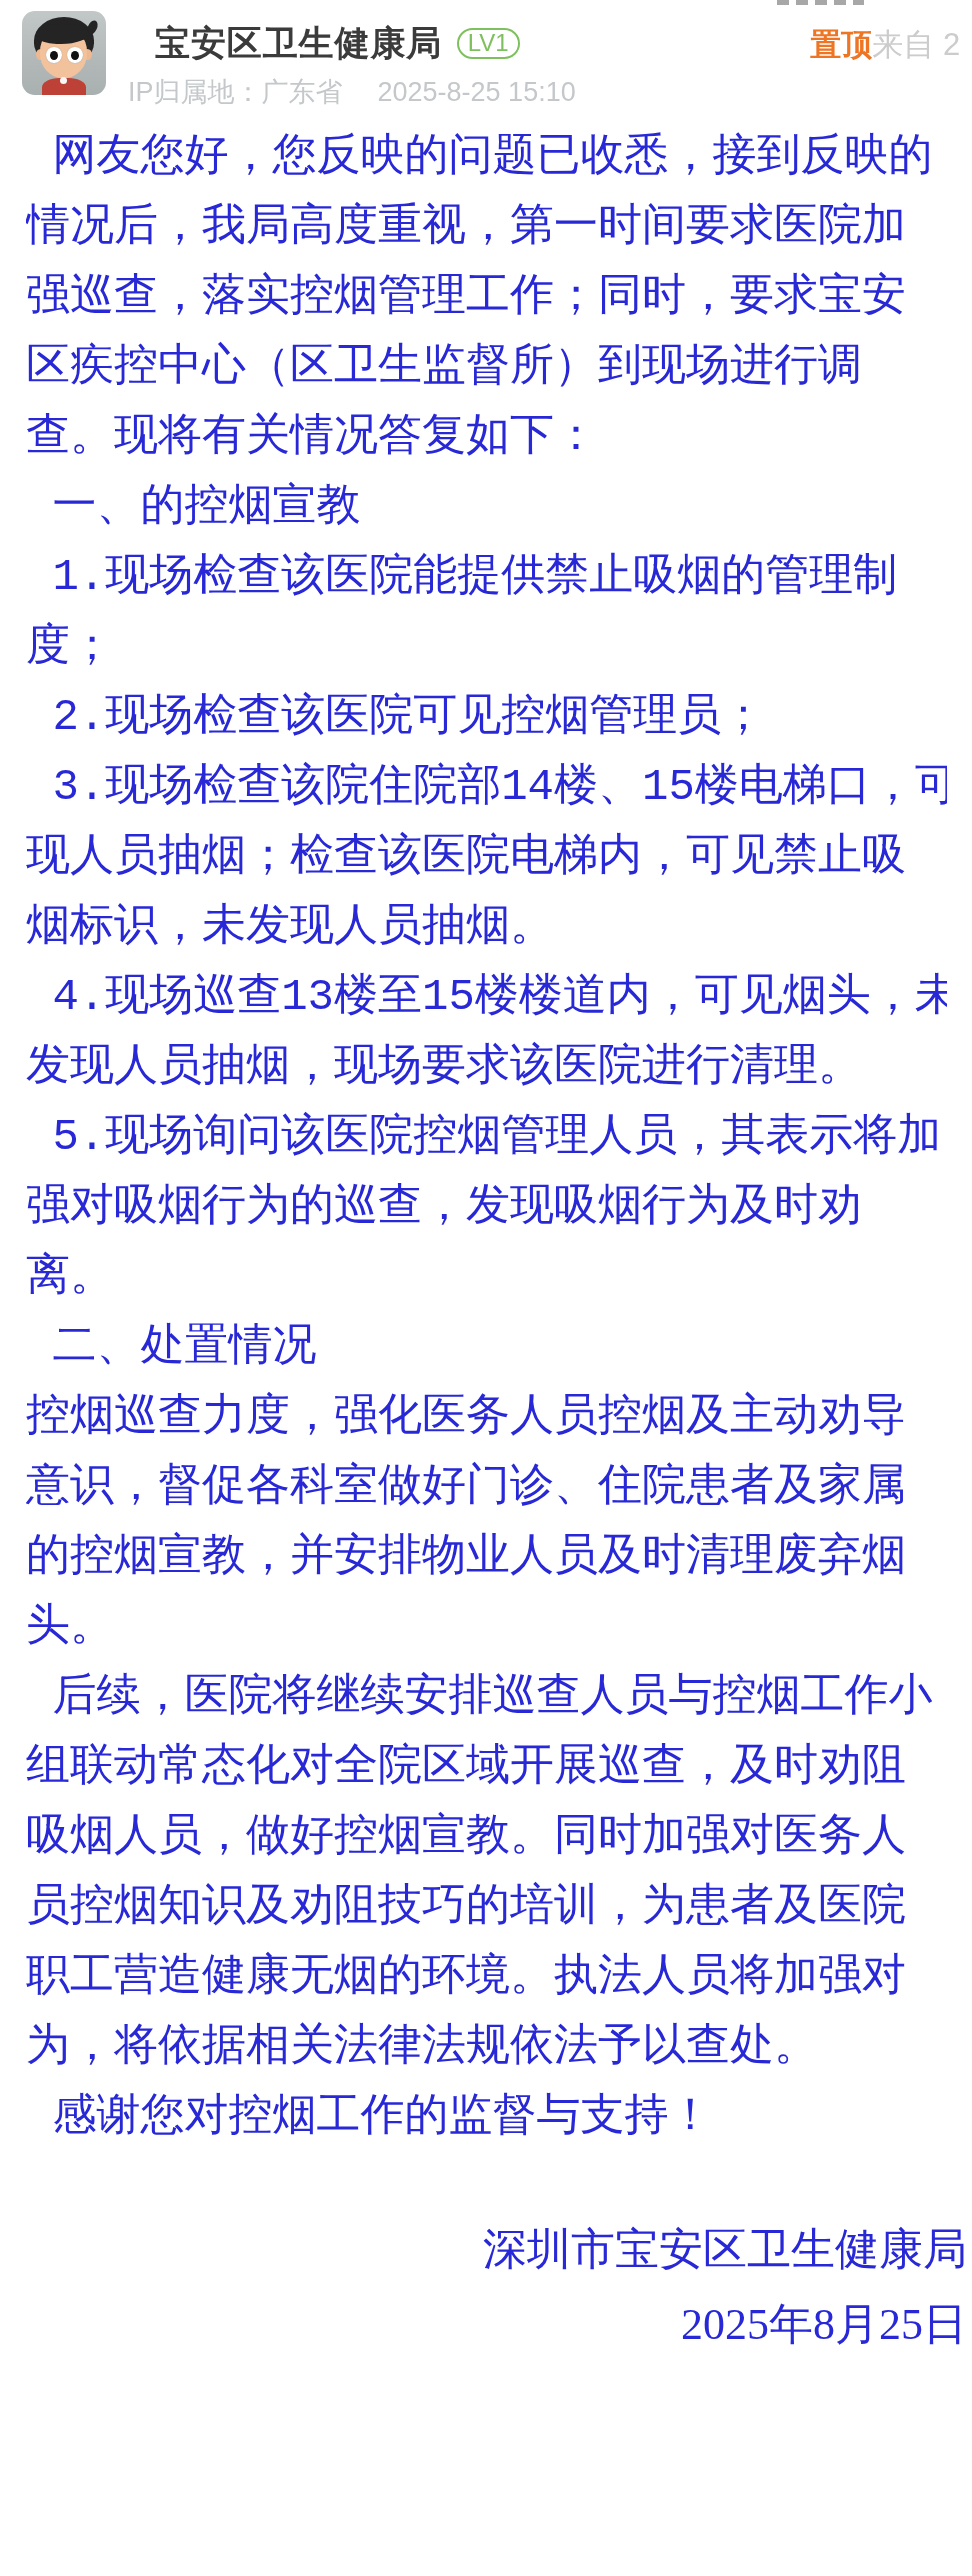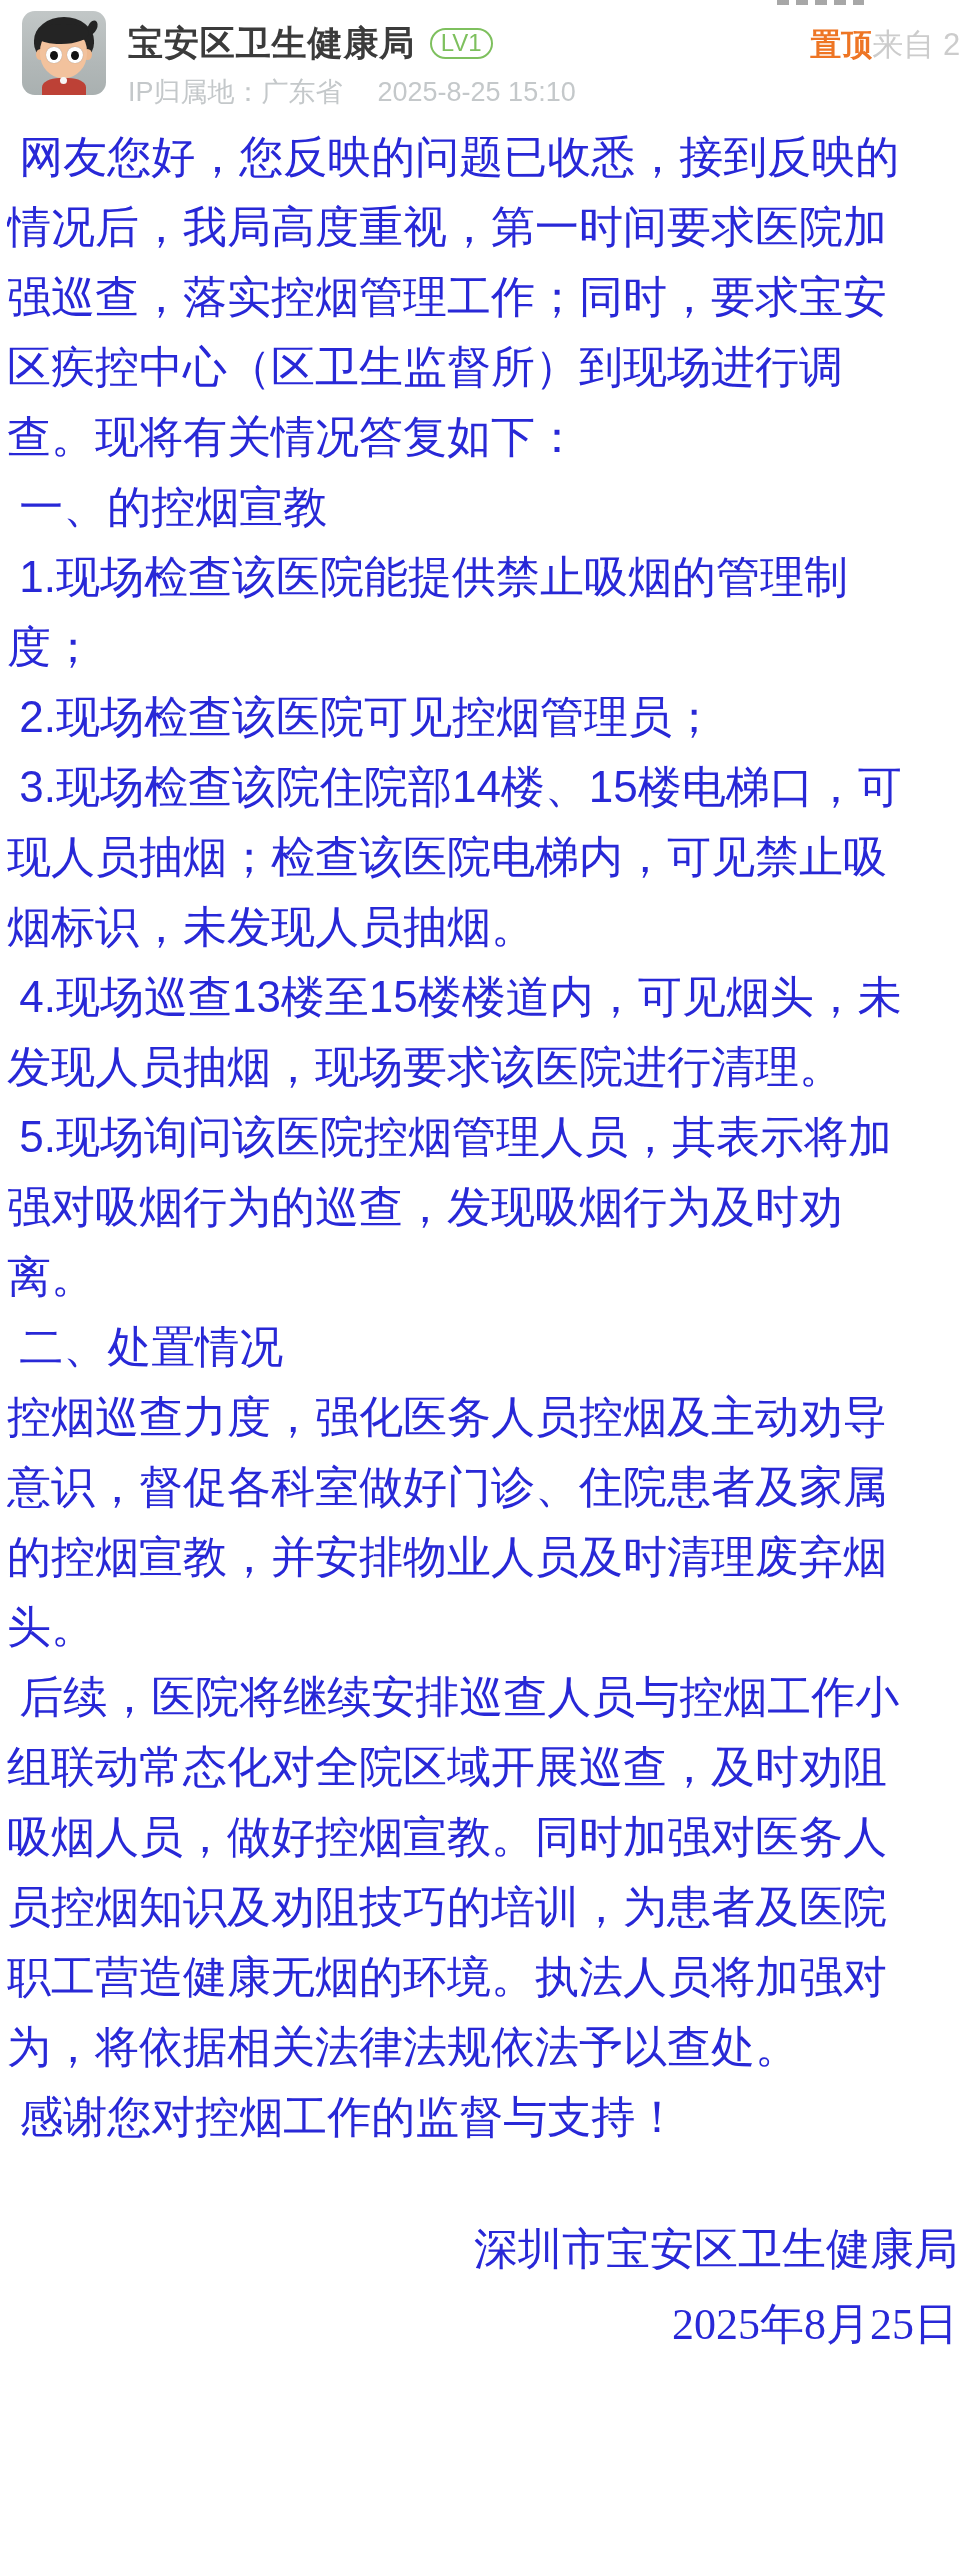--- a/index.html
+++ b/index.html
@@ -28,48 +28,48 @@
   .av-face{position:absolute;left:18px;top:16.4px;width:47px;height:51px;background:#f2c29d;border-radius:48%;}
   .av-ear-l{position:absolute;left:13.7px;top:38px;width:9px;height:11px;background:#eeb990;border-radius:50%;}
   .av-ear-r{position:absolute;right:13.7px;top:38px;width:9px;height:11px;background:#eeb990;border-radius:50%;}
   .av-fringe{position:absolute;left:16.4px;top:12.8px;width:51px;height:20px;background:#242424;border-radius:50% 50% 60% 40%;}
   .av-eye{position:absolute;top:36px;width:15.5px;height:16.4px;background:#fff;border-radius:50%;box-shadow:0 0 0.9px #888;}
   .av-eye.l{left:24px;}.av-eye.r{left:45px;}
   .av-pupil{position:absolute;left:3.6px;top:3.6px;width:8.2px;height:9px;background:#111;border-radius:50%;}
   .av-shirt{position:absolute;left:20px;bottom:-7.3px;width:44px;height:24px;background:#bd4136;border-radius:40% 40% 0 0;}
   .av-collar{position:absolute;left:38px;bottom:11px;width:7.3px;height:7.3px;background:#f6f6f6;border-radius:50%;}
   .hdr-main{margin-left:22px;}
-  .row1{display:flex;align-items:center;height:47px;margin-top:9px;}
+  .row1{display:flex;align-items:center;height:47px;margin-top:9px;margin-left:27px;}
   .uname{font-size:35px;font-weight:bold;color:#3b3b3b;letter-spacing:0.9px;}
   .lv{
     margin-left:14.6px;display:inline-block;box-sizing:border-box;
     border:2.7px solid #7ec05e;color:#7ec05e;border-radius:15.5px;
     font-size:24px;line-height:25.5px;padding:0 9px;height:31px;
   }
   .row2{margin-top:7.3px;font-size:27px;color:#c4c8ca;}
   .row2 .ts{margin-left:35px;}
   .hdr-right{margin-left:auto;display:flex;align-items:center;margin-top:12.8px;white-space:nowrap;justify-content:center;}
   .pin{color:#ee7524;font-size:31px;font-weight:bold;}
   .from{color:#cccccc;font-size:31px;margin-left:0;}
   
   .body{
     margin-top:27px;
-    padding:0 7px;
+    padding:0 26px;
     color:#2828d7;
-    font-family:Liberation Sans, sans-serif;
+    font-family:Liberation Mono, monospace;
     font-size:44px;
   }
   .body-line{
     height:70px;line-height:70px;
     white-space:pre;overflow:hidden;
   }
   
   .sig{
     margin-top:60px;
-    padding-right:15px;
+    padding-right:6px;
     text-align:right;
     color:#2828d7;
     font-family:"Liberation Serif","DejaVu Serif",serif;
     font-size:44px;
   }
   .sig div{height:75px;line-height:75px;white-space:pre;}
 </style>
 </head>
 <body>
 

